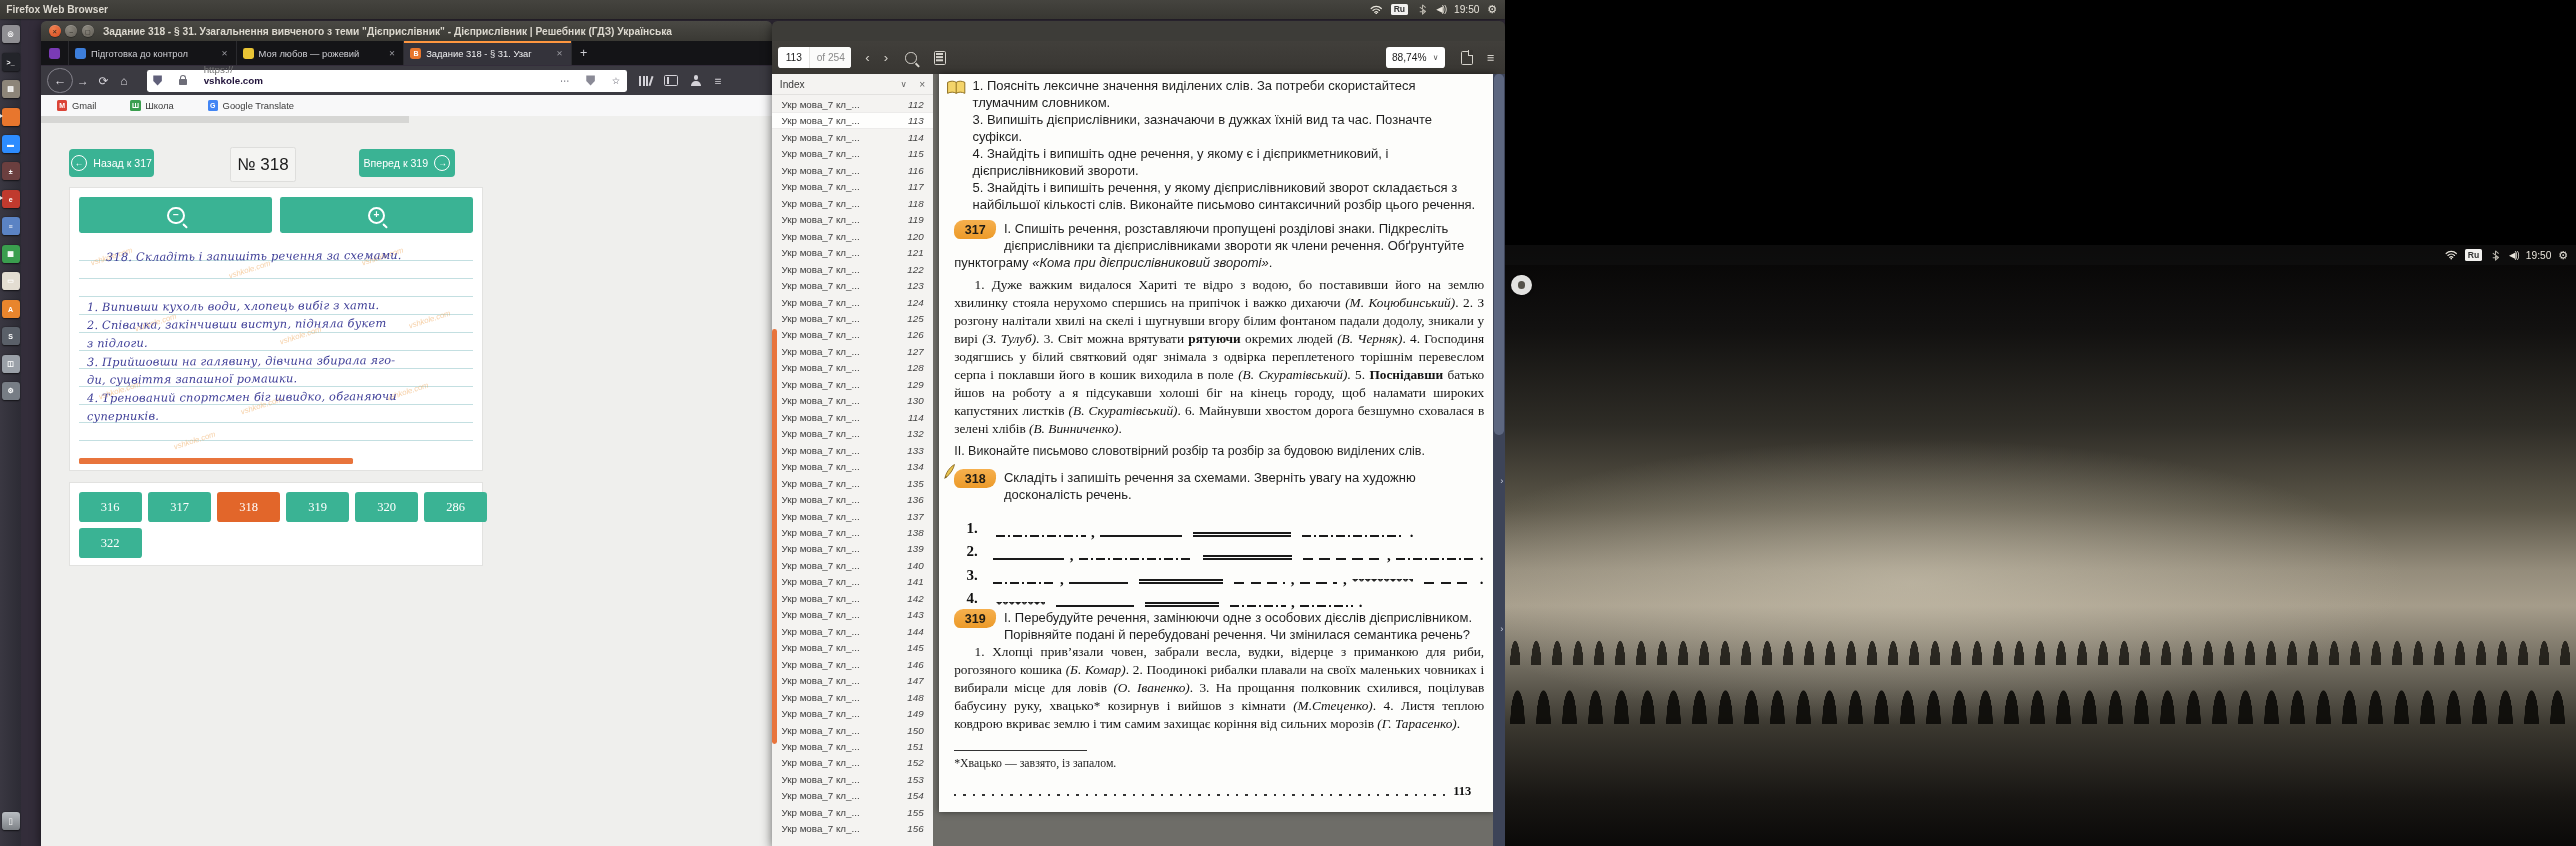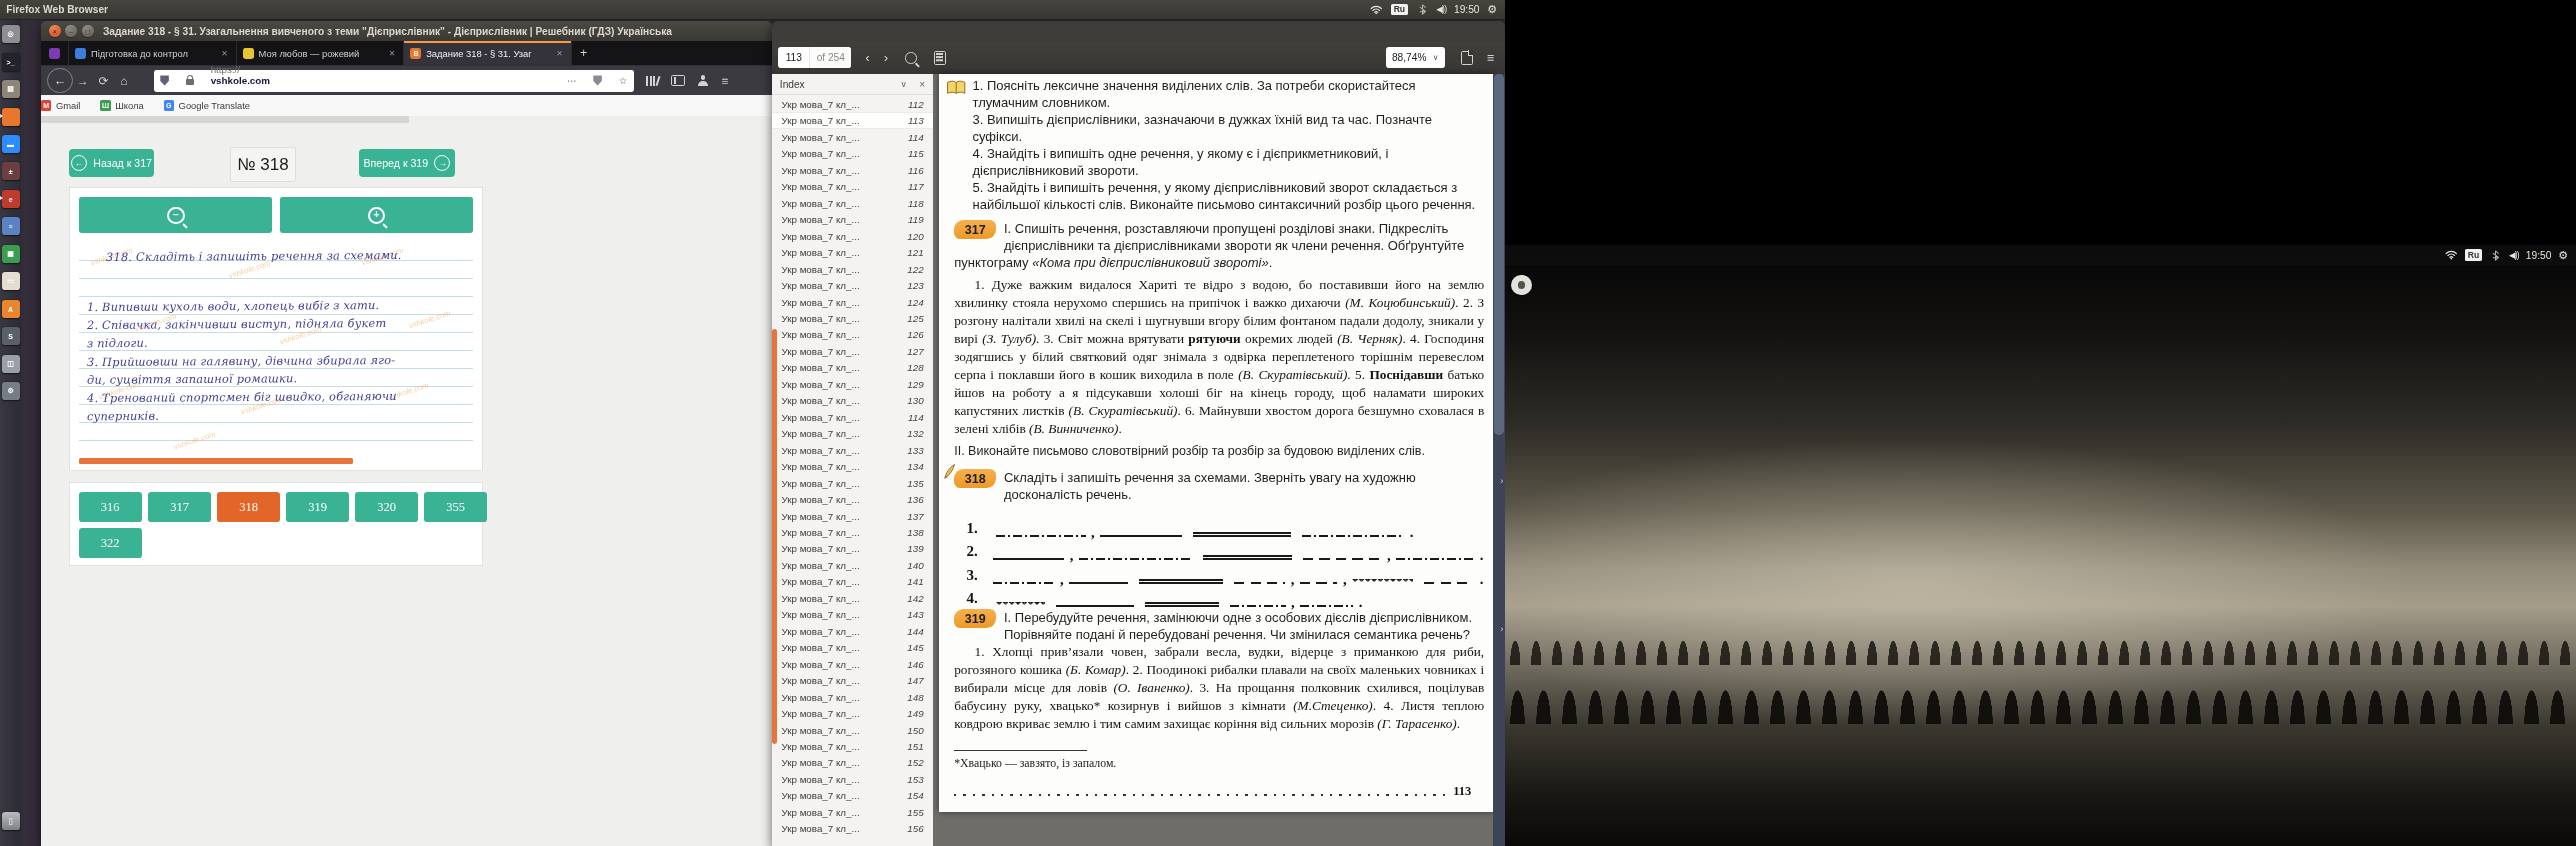--- a/index.html
+++ b/index.html
@@ -43,36 +43,36 @@
   .ff-tab .title{flex:1;white-space:nowrap;overflow:hidden;}
   .ff-tab .tab-close{color:#9a9aa0;font-size:7.8px;padding:0 1.6px;}
   .ff-tab.active{background:#34333b;color:#f0f0f2;}
   .ff-tab.active::before{content:"";position:absolute;left:0;top:0;right:0;height:1.6px;background:#ff9640;}
   .favicon{width:11px;height:11px;border-radius:2.4px;display:flex;align-items:center;justify-content:center;color:#fff;font-size:7px;font-weight:bold;flex:0 0 auto;}
   #ff-pinned{width:27px;display:flex;align-items:center;justify-content:center;border-right:0.8px solid #2a2a2e;}
   #ff-newtab{width:23.5px;display:flex;align-items:center;justify-content:center;color:#cfcfd4;font-size:12.5px;}
   #ff-navbar{position:absolute;left:0;top:45px;width:100%;height:29px;background:#3b3a41;display:flex;align-items:center;border-bottom:0.8px solid #2c2b31;}
   .nav-ico{color:#d4d2d8;font-size:11.8px;width:20.4px;text-align:center;}
   #ff-back{width:23.5px;height:23.5px;border:0.8px solid #85838c;border-radius:50%;display:flex;align-items:center;justify-content:center;margin-left:6.3px;color:#e4e2e8;font-size:12.5px;}
-  #ff-urlbox{height:22px;background:#fff;border-radius:2.4px;flex:0 0 467px;margin-left:20px;display:flex;align-items:center;padding:0 6.3px;gap:17px;}
+  #ff-urlbox{height:22px;background:#fff;border-radius:2.4px;flex:0 0 467px;margin-left:13px;display:flex;align-items:center;padding:0 6.3px;gap:17px;}
   #ff-url{font-size:9.8px;color:#20123a;white-space:nowrap;overflow:hidden;flex:1;}
   #ff-url .scheme{color:#737373;}
   .url-ico{color:#5a5a66;font-size:9.4px;}
   .lock-ico{width:7.8px;height:6.3px;background:#6d6d78;border-radius:0.8px;position:relative;margin-top:3.1px;}
   .lock-ico::before{content:"";position:absolute;left:1.2px;top:-3.9px;width:3.9px;height:3.9px;border:1.3px solid #6d6d78;border-bottom:none;border-radius:3.1px 3.1px 0 0;}
   .shield-ico{width:8.6px;height:10.2px;background:#60607a;clip-path:polygon(0 0,100% 0,100% 55%,50% 100%,0 55%);}
   .lib-ico{display:inline-flex;gap:1.6px;align-items:flex-end;height:11px;}
   .lib-ico i{display:block;width:2px;height:10.2px;background:#d4d2d8;}
   .lib-ico i:last-child{transform:rotate(18deg);}
   .sb-ico{width:11.8px;height:9.4px;border:1.3px solid #d4d2d8;border-radius:1.6px;position:relative;}
   .sb-ico::before{content:"";position:absolute;left:1.6px;top:0.8px;bottom:0.8px;width:2.4px;background:#d4d2d8;}
   .person-ico{width:11px;height:11px;position:relative;}
   .person-ico::before{content:"";position:absolute;left:3.1px;top:0;width:4.7px;height:4.7px;border-radius:50%;background:#d4d2d8;}
   .person-ico::after{content:"";position:absolute;left:0.8px;bottom:0;width:9.4px;height:4.7px;border-radius:4.7px 4.7px 0 0;background:#d4d2d8;}
-  #ff-bookmarks{position:absolute;left:0;top:74px;width:100%;height:21px;background:#f8f8f9;border-bottom:0.8px solid #dcdcda;display:flex;gap:20px;padding-left:0;font-size:9.4px;color:#3b3b3b;}
+  #ff-bookmarks{position:absolute;left:0;top:74px;width:100%;height:21px;background:#f8f8f9;border-bottom:0.8px solid #dcdcda;display:flex;gap:34px;padding-left:16px;font-size:9.4px;color:#3b3b3b;}
   .bm{display:flex;align-items:center;gap:4.7px;}
   .bm-ico{width:10.2px;height:10.2px;border-radius:1.6px;display:flex;align-items:center;justify-content:center;color:#fff;font-size:7px;font-weight:bold;}
 
   #ff-content{position:absolute;left:0;top:95px;width:100%;bottom:0;background:#efefed;overflow:hidden;}
   #partial-band{position:absolute;left:0;top:0;width:368px;height:7px;background:#d6d6d4;}
   .teal-btn{background:#3ab394;color:#fff;border-radius:3.9px;display:flex;align-items:center;justify-content:center;gap:6.3px;font-size:10.6px;}
   .circ-arrow{width:14px;height:14px;border:1.3px solid #fff;border-radius:50%;display:flex;align-items:center;justify-content:center;font-size:8.6px;}
   #btn-back317{left:28px;top:33px;width:85px;height:28px;}
   #btn-fwd319{left:318px;top:33px;width:96px;height:28px;}
   #task-number{left:189px;top:31px;width:64px;height:33px;background:#f4f4f2;border:0.8px solid #dededc;border-radius:2.4px;display:flex;align-items:center;justify-content:center;font-size:17px;color:#1c1c1c;}
@@ -327,21 +327,21 @@
             </div>
           <div id="progress-bar"></div>
         </div>
 
         <div id="card2" class="abs">
             <div class="pg-btn" style="left: 8.6px; top: 9.4px;">316</div>
             <div class="pg-btn" style="left: 78px; top: 9.4px;">317</div>
             <div class="pg-btn active" style="left: 147px; top: 9.4px;">318</div>
             <div class="pg-btn" style="left: 216px; top: 9.4px;">319</div>
             <div class="pg-btn" style="left: 285px; top: 9.4px;">320</div>
-            <div class="pg-btn" style="left: 354px; top: 9.4px;">355</div>
+            <div class="pg-btn" style="left: 354px; top: 9.4px;">286</div>
             <div class="pg-btn" style="left: 8.6px; top: 45px;">322</div>
           </div>
       </div>
     </div>
 
     <div id="pdf-win" class="abs">
 
       <div id="pdf-toolbar">
         <div id="pdf-pagebox">
           <span id="pdf-pagenum">113</span>

